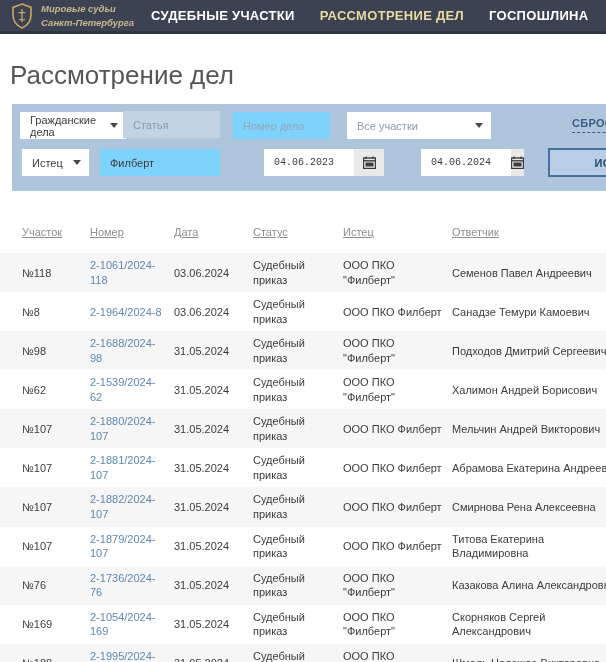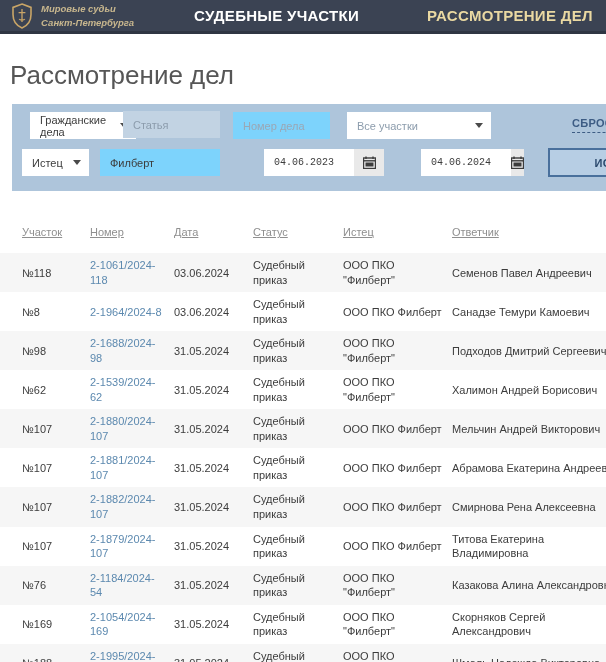--- a/index.html
+++ b/index.html
@@ -11,22 +11,22 @@
 
   
   .header{
     height:34px;background:#3b4353;display:flex;align-items:center;
     border-bottom:3px solid #2f3643;box-sizing:border-box;width:680px;
   }
   .logo{display:flex;align-items:center;gap:7px;margin-left:10px;cursor:pointer;flex:0 0 auto;font-style:italic;}
   .logo-text{color:#c8b78e;font-size:9.5px;font-weight:bold;line-height:1.4;white-space:nowrap;}
   .nav{display:flex;align-items:center;gap:25px;margin-left:17px;}
   .nav-item{
-    color:#ffffff;font-size:15px;font-weight:bold;letter-spacing:.3px;
-    white-space:nowrap;cursor:pointer;margin-left:43px;
+    color:#ffffff;font-size:13px;font-weight:bold;letter-spacing:.3px;
+    white-space:nowrap;cursor:pointer;
   }
   .nav-item.active{color:#ead9a2;}
 
   
   .page-title{
     font-size:26px;color:#565656;font-weight:400;
     margin:26px 0 0 10px;height:30px;line-height:30px;
   }
 
   
@@ -107,21 +107,21 @@
         <span class="nav-item">ГОСПОШЛИНА</span>
         <span class="nav-item">ДОКУМЕНТЫ</span>
         <span class="nav-item">НОВОСТИ</span>
       </div>
   </div>
 
   <div class="page-title">Рассмотрение дел</div>
 
   <div class="filter-panel">
 
-    <div class="ctl select" style="left:18px;top:8px;width:106px;">
+    <div class="ctl select" style="left:8px;top:8px;width:106px;">
       <span>Гражданские дела</span>
       <span class="arrow-down"></span>
     </div>
     <div class="ctl" style="left:111px;top:7px;width:97px;">
       <input class="txt-input disabled" disabled="" placeholder="Статья" style="">
     </div>
     <div class="ctl" style="left:221px;top:8px;width:97px;">
       <input class="txt-input" placeholder="Номер дела" style="">
     </div>
     <div class="ctl select muted" style="left:335px;top:8px;width:144px;">
@@ -244,21 +244,21 @@
           <tr>
     <td>№107</td>
     <td><span class="case-link">2-1879/2024-107</span></td>
     <td>31.05.2024</td>
     <td>Судебный приказ</td>
     <td>ООО ПКО Филберт</td>
     <td>Титова Екатерина Владимировна</td>
   </tr>
           <tr class="alt">
     <td>№76</td>
-    <td><span class="case-link">2-1184/2024-54</span></td>
+    <td><span class="case-link">2-1736/2024-76</span></td>
     <td>31.05.2024</td>
     <td>Судебный приказ</td>
     <td>ООО ПКО "Филберт"</td>
     <td>Казакова Алина Александровна</td>
   </tr>
           <tr>
     <td>№169</td>
     <td><span class="case-link">2-1054/2024-169</span></td>
     <td>31.05.2024</td>
     <td>Судебный приказ</td>

